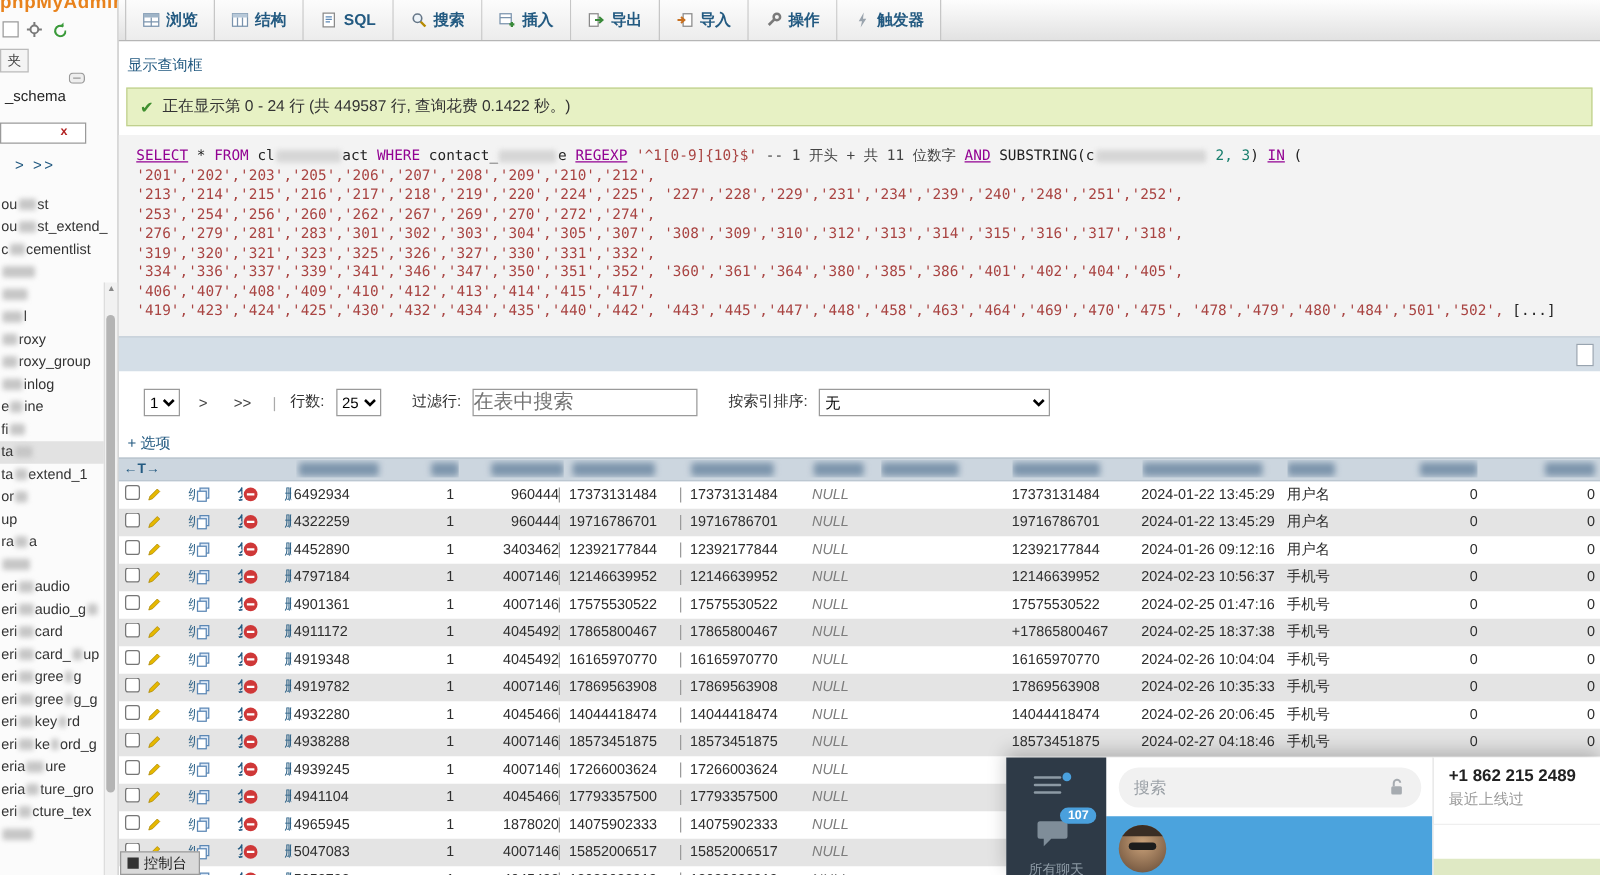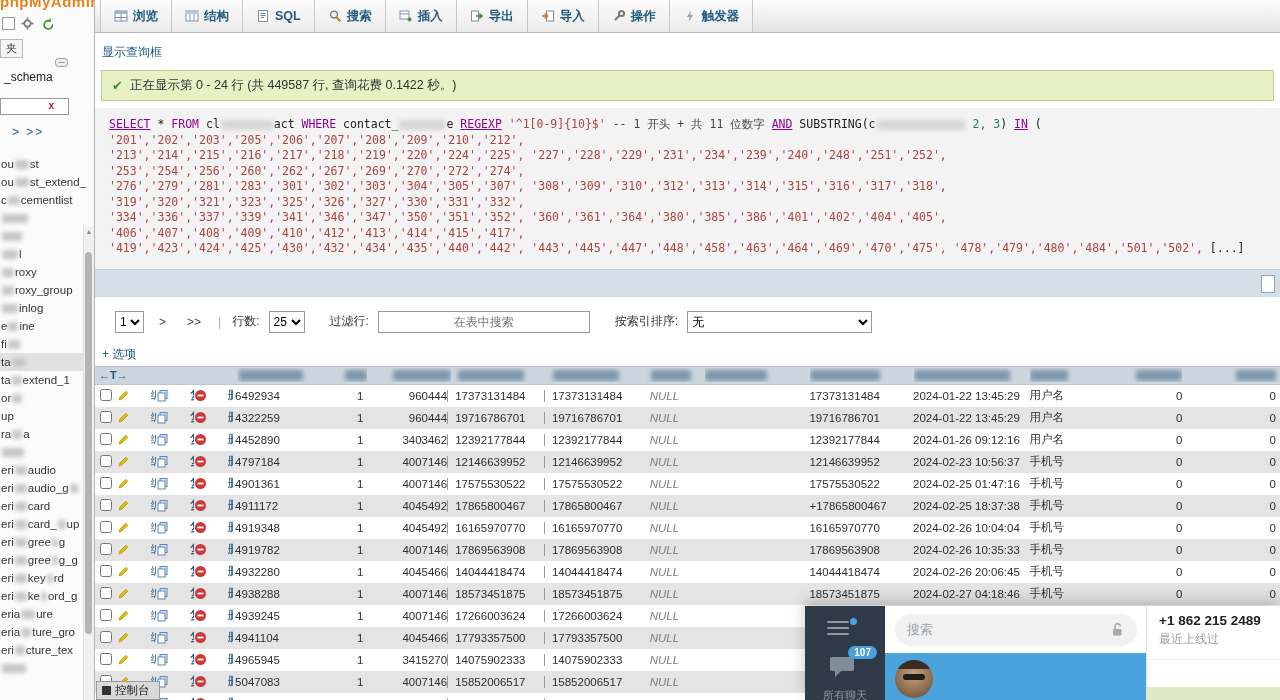--- a/index.html
+++ b/index.html
@@ -41,21 +41,21 @@
   .sql-str{color:#a94442;}
   .sql-cmt{color:#444;}
   .sql-num{color:#1a7f6e;}
   .sql-blur{background:#d6d6d6;height:10px;}
   .strip{height:27px;background:#d4dee7;border-top:1px solid #c3cdd6;position:relative;}
   .strip-box{position:absolute;right:5px;top:5px;width:12px;height:16px;background:#fff;border:1px solid #98a4b0;}
   .pgrow{display:flex;align-items:center;gap:9px;padding:14px 0 0 20px;font-size:12px;color:#333;}
   .pgrow select{height:22px;font-size:12px;border:1px solid #9a9a9a;background:#fff;}
   .pgbtn{color:#444;font-size:12px;padding:2px 6px;cursor:pointer;}
   .pgsep{color:#aaa;margin:0 2px;}
-  .pgrow input{height:18px;width:178px;border:1px solid #9a9a9a;font-size:12px;padding:1px 16px;text-align:center;}
+  .pgrow input{height:18px;width:178px;border:1px solid #9a9a9a;font-size:16px;padding:1px 0;}
   .opts{display:inline-block;margin:13px 0 3px 7px;color:#235a81;font-size:12px;text-decoration:none;}
   
   .gridhead{display:flex;height:17px;align-items:center;background:#ccd6df;border-top:1px solid #b7c2cc;border-bottom:1px solid #bcc7d1;}
   .ghFirst{width:140px;padding-left:4px;color:#235a81;font-weight:bold;font-size:11px;}
   .hblob{display:inline-block;height:11px;border-radius:2px;background:#7d95ac;filter:blur(2.5px);vertical-align:middle;}
   .row{display:flex;height:22px;align-items:center;font-size:11.5px;color:#2e2e2e;}
   .row.even{background:#e4e4e4;}
   .cell{overflow:hidden;white-space:nowrap;}
   .cSel{width:22px;text-align:center;}
   .cSel input{width:12px;height:12px;margin:0;}
@@ -921,21 +921,21 @@
               <svg width="13" height="13">
                 <circle cx="6.5" cy="6.5" r="5.5" fill="#cf3838"></circle>
                 <rect x="3.5" y="5.6" width="6" height="1.8" fill="#fff"></rect>
               </svg>
             </span>
             <span>删除</span>
           </span>
         </div>
         <div class="cell cId">4965945</div>
         <div class="cell cOne">1</div>
-        <div class="cell cNum">3415270</div>
+        <div class="cell cNum">1878020</div>
         <div class="cell cP1">14075902333</div>
         <div class="cell cP2">14075902333</div>
         <div class="cell cNull nullv">NULL</div>
         <div class="cell cEmpty"></div>
         <div class="cell cP3">14075902333</div>
         <div class="cell cDt">2024-02-28 12:24:16</div>
         <div class="cell cType">手机号</div>
         <div class="cell cZ1">0</div>
         <div class="cell cZ2">0</div>
       </div>

